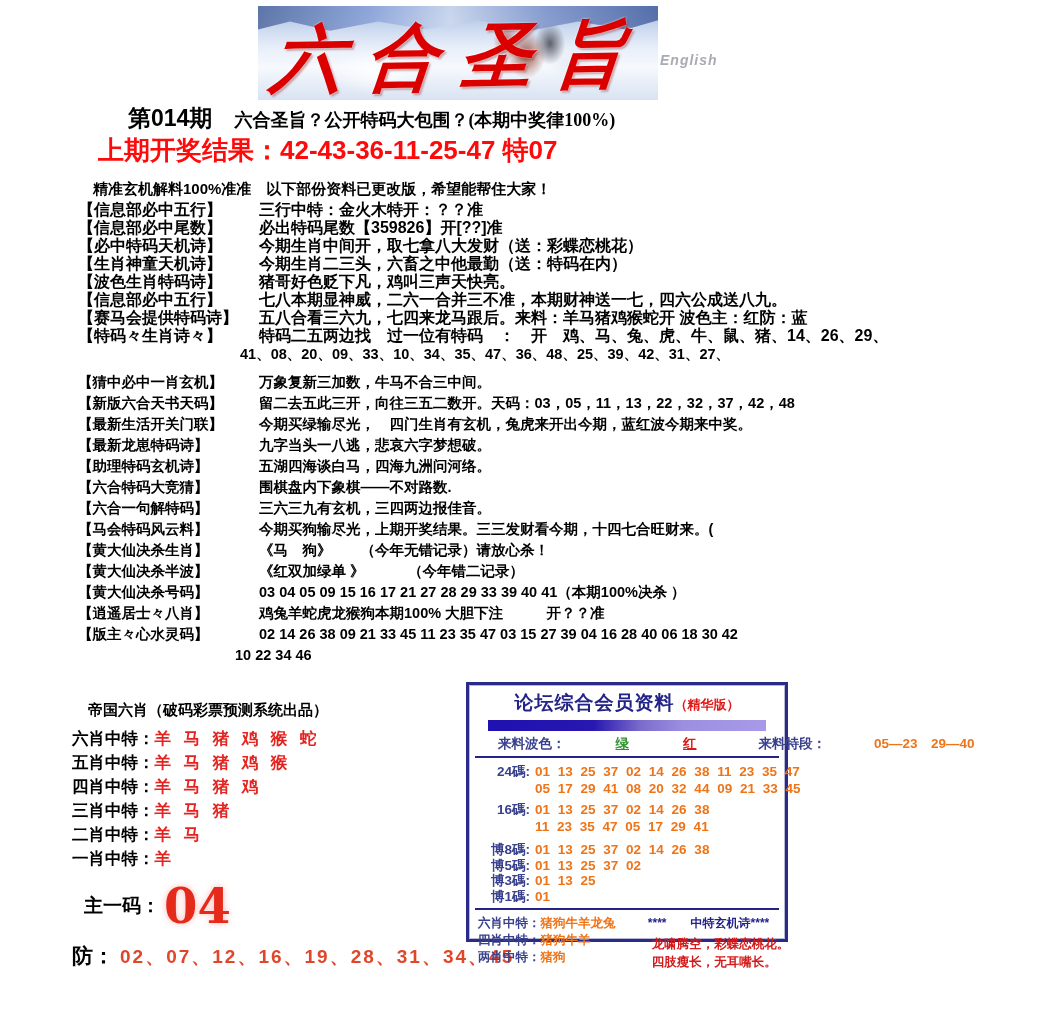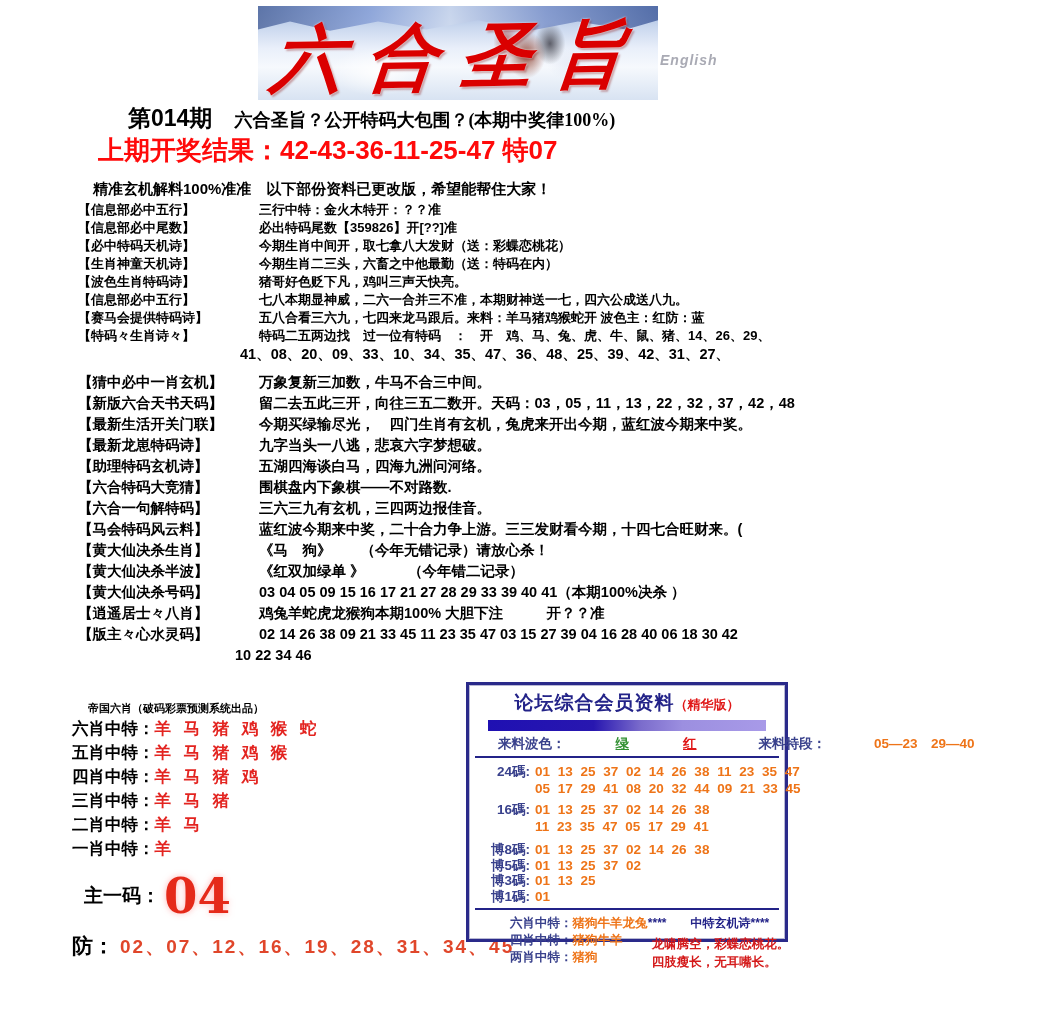--- a/index.html
+++ b/index.html
@@ -58,31 +58,31 @@
     color:#ff0a0a; font-size:26px; font-weight:bold; white-space:nowrap;
   }
   .intro {
     position:absolute; left:93px; top:180px;
     font-size:15px; white-space:nowrap;
   }
 
   
   .main-list { position:absolute; left:78px; top:201px; width:920px; }
   .mrow { display:flex; white-space:nowrap; }
-  .secA .mrow { height:18px; font-size:13px; line-height:18px; }
+  .secA .mrow { height:18px; font-size:16px; line-height:18px; }
   .secB { margin-top:9px; }
   .secB .mrow { height:21px; font-size:14.5px; line-height:21px; }
   .mlbl { width:181px; flex:0 0 181px; }
   .mval { flex:1; }
   .cont1 { margin-left:162px; height:18px; font-size:14.5px; line-height:18px; white-space:nowrap; }
   .cont2 { margin-left:157px; height:21px; font-size:14.5px; line-height:21px; white-space:nowrap; }
 
   
   .empire { position:absolute; left:72px; top:701px; width:400px; }
-  .empire-title { font-size:11px; margin-left:16px; white-space:nowrap; }
+  .empire-title { font-size:15px; margin-left:16px; margin-bottom:6px; white-space:nowrap; }
   .erow { font-size:16.5px; line-height:24px; white-space:nowrap; }
   .erow .eval { color:#e32420; letter-spacing:4px; }
   .maincode { display:flex; align-items:center; margin-top:10px; height:52px; }
   .maincode .mc-lbl { font-size:19px; margin-left:12px; }
   .maincode .mc-val {
     font-family:"DejaVu Serif","Liberation Serif",serif;
     font-size:48px; color:#e52a1a; line-height:48px; margin-left:4px;
     text-shadow:0 0 6px rgba(255,120,120,.55);
   }
   .guard { margin-top:10px; white-space:nowrap; display:flex; align-items:baseline; }
@@ -111,21 +111,21 @@
   .mb-bose .val   { color:#ee7418; }
   .mb-hr { border:0; border-top:2px solid #232388; margin:4px -3px 5px -3px; }
   .crow { display:flex; font-size:13.5px; line-height:17px; }
   .crow .clbl { flex:0 0 52px; text-align:right; color:#39418c; margin-right:5px; white-space:nowrap; }
   .crow .clines { color:#ee7418; word-spacing:4px; white-space:nowrap; }
   .crow.g24 { margin-bottom:4px; }
   .crow.g16 { margin-bottom:7px; }
   .crow.bo { line-height:15.5px; }
   .mb-bottom { display:flex; margin-top:3px; }
   .mb-left { flex:0 0 57%; }
-  .zrow { font-size:12.5px; line-height:17px; white-space:nowrap;margin-left:32px; }
+  .zrow { font-size:12.5px; line-height:17px; white-space:nowrap; }
   .zrow .zlbl { color:#39418c; }
   .zrow .zval { color:#ee7418; }
   .mb-right { flex:1; padding-top:0; }
   .poem-title { color:#232388; font-size:12px; white-space:nowrap; }
   .poem-line { color:#d41a1a; font-size:12.5px; line-height:18px; white-space:nowrap; margin-left:4px; }
   .poem-line.first { margin-top:3px; }
 </style>
 </head>
 <body>
 
@@ -201,21 +201,21 @@
     <div class="mrow">
         <span class="mlbl">【六合特码大竞猜】</span>
         <span class="mval">围棋盘内下象棋——不对路数.</span>
       </div>
     <div class="mrow">
         <span class="mlbl">【六合一句解特码】</span>
         <span class="mval">三六三九有玄机，三四两边报佳音。</span>
       </div>
     <div class="mrow">
         <span class="mlbl">【马会特码风云料】</span>
-        <span class="mval">蓝红波今期来中奖，二十合力争上游。三三发财看今期，十四七合旺财来。(</span>
+        <span class="mval">今期买狗输尽光，上期开奖结果。三三发财看今期，十四七合旺财来。(</span>
       </div>
     <div class="mrow">
         <span class="mlbl">【黄大仙决杀生肖】</span>
         <span class="mval">《马　狗》　　（今年无错记录）请放心杀！</span>
       </div>
     <div class="mrow">
         <span class="mlbl">【黄大仙决杀半波】</span>
         <span class="mval">《红双加绿单 》　　　（今年错二记录）</span>
       </div>
     <div class="mrow">

